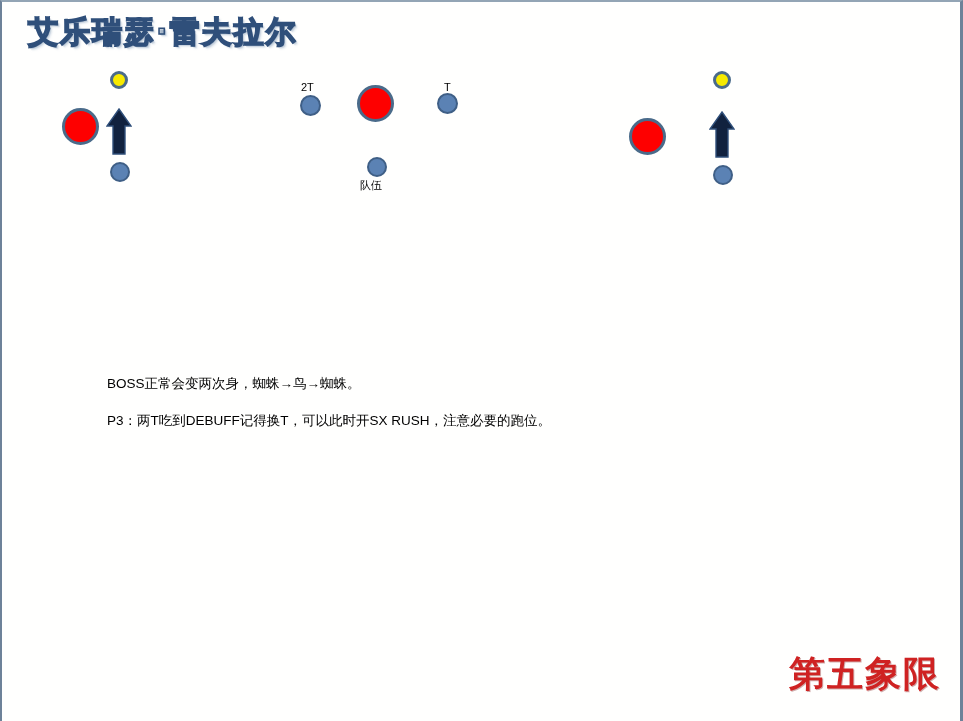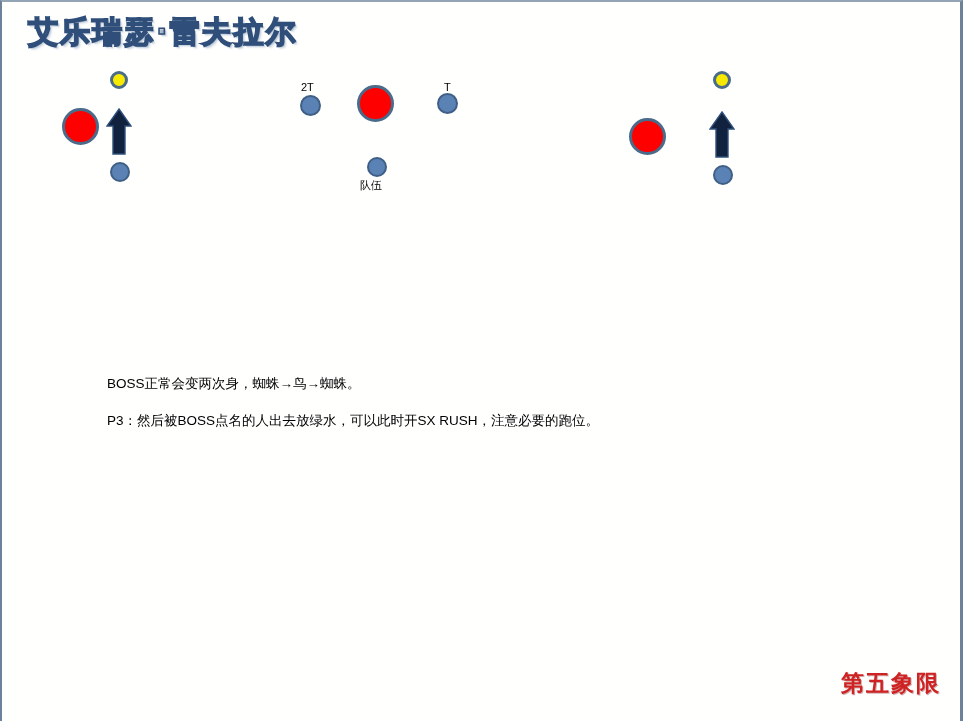--- a/index.html
+++ b/index.html
@@ -98,21 +98,21 @@
     margin: 0 0 18px 0;
     white-space: pre-wrap;
   }
   #body-text p:last-child { margin-bottom: 0; }
 
   
   #footer-mark {
     position: absolute;
     right: 22px;
     bottom: 22px;
-    font-size: 23px;
+    font-size: 36px;
     font-weight: 700;
     color: #cf2222;
     letter-spacing: 2px;
     text-shadow: 1px 1px 0 rgba(120,20,20,0.35);
     font-family: "DejaVu Sans", "Liberation Sans", sans-serif;
   }
 </style>
 </head>
 <body>
 
@@ -155,18 +155,18 @@
     <svg class="arrow-up" style="left:709px; top:111px;" viewBox="0 0 26 48">
       <polygon points="13,1 25,18 19,18 19,46 7,46 7,18 1,18" fill="#11223f" stroke="#2f4f7a" stroke-width="1.4"></polygon>
     </svg>
 
     <div class="token blue" style="left:713px; top:165px; width:20px; height:20px;"></div>
 
   </div>
 
   <div id="body-text">
     <p>BOSS正常会变两次身，蜘蛛→鸟→蜘蛛。</p>
-    <p>P3：然后被BOSS点名的人出去放绿水，可以此时开SX RUSH，注意必要的跑位。</p>
+    <p>P3：两T吃到DEBUFF记得换T，可以此时开SX RUSH，注意必要的跑位。</p>
   </div>
 
   <div id="footer-mark">第五象限</div>
 
 </div>
 
 </body></html>

